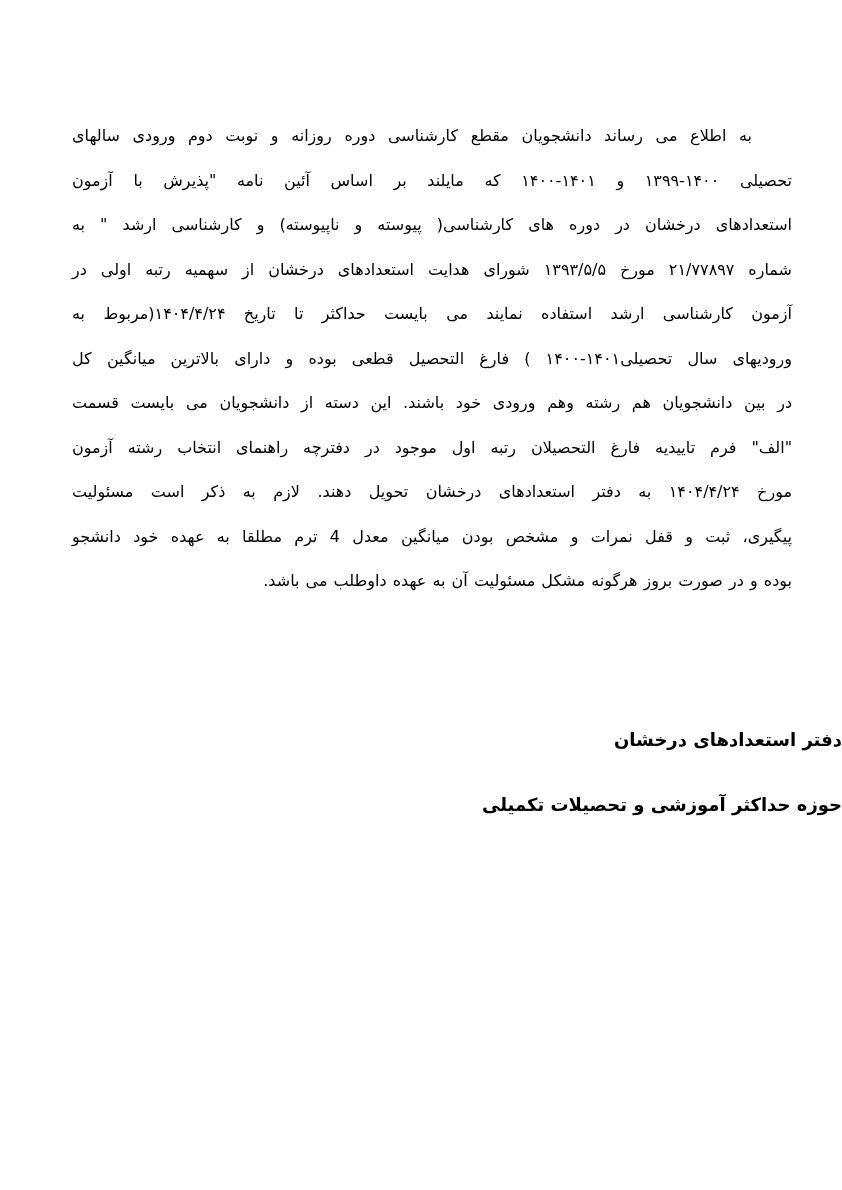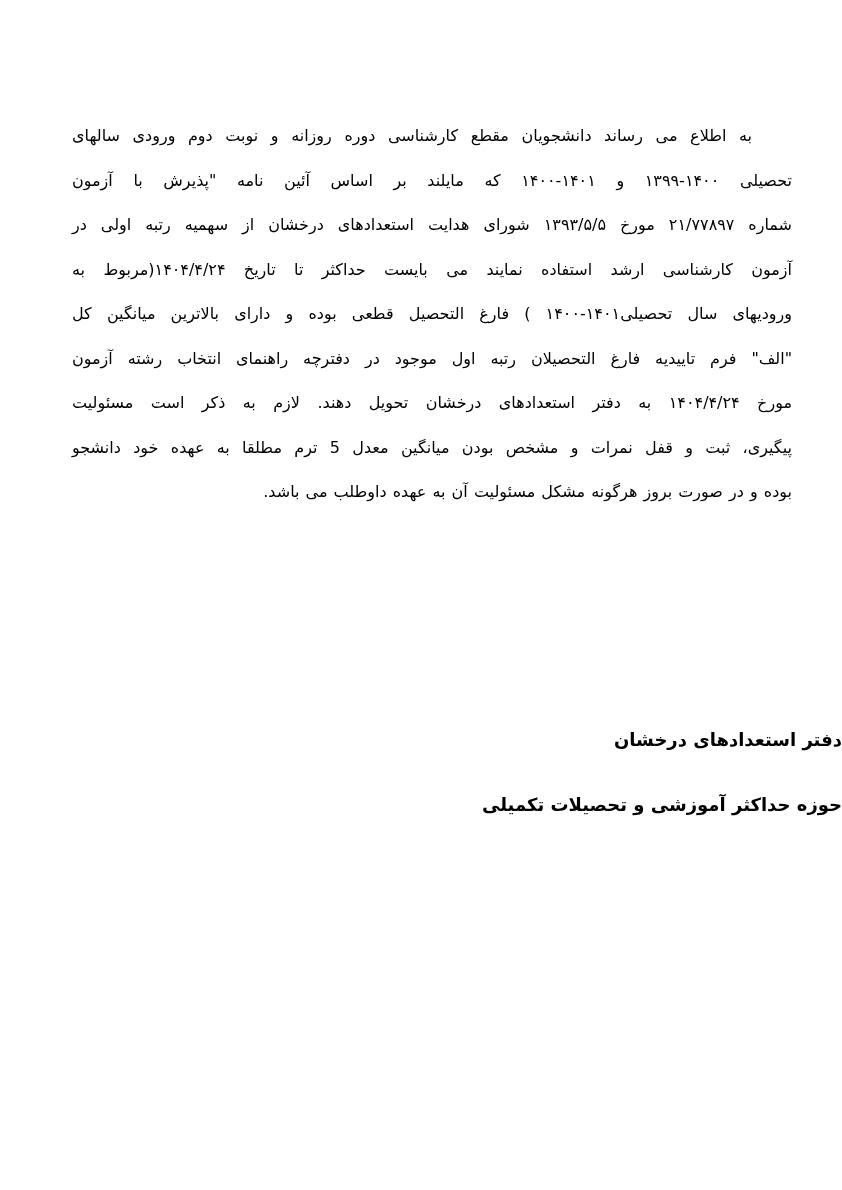--- a/index.html
+++ b/index.html
@@ -54,26 +54,28 @@
   }
 </style>
 </head>
 <body>
 
 <div class="page">
 
   <div class="doc-body">
     <div class="para-line first-line">به اطلاع می رساند دانشجویان مقطع کارشناسی دوره روزانه و نوبت دوم ورودی سالهای</div>
     <div class="para-line">تحصیلی ۱۴۰۰-۱۳۹۹ و ۱۴۰۱-۱۴۰۰ که مایلند بر اساس آئین نامه "پذیرش با آزمون</div>
+    <div class="para-line">استعدادهای درخشان در دوره های کارشناسی( پیوسته و ناپیوسته) و کارشناسی ارشد " به</div>
     <div class="para-line">شماره ۲۱/۷۷۸۹۷ مورخ ۱۳۹۳/۵/۵ شورای هدایت استعدادهای درخشان از سهمیه رتبه اولی در</div>
     <div class="para-line">آزمون کارشناسی ارشد استفاده نمایند می بایست حداکثر تا تاریخ ۱۴۰۴/۴/۲۴(مربوط به</div>
     <div class="para-line">ورودیهای سال تحصیلی۱۴۰۱-۱۴۰۰ ) فارغ التحصیل قطعی بوده و دارای بالاترین میانگین کل</div>
+    <div class="para-line">در بین دانشجویان هم رشته وهم ورودی خود باشند. این دسته از دانشجویان می بایست قسمت</div>
     <div class="para-line">"الف" فرم تاییدیه فارغ التحصیلان رتبه اول موجود در دفترچه راهنمای انتخاب رشته آزمون</div>
     <div class="para-line">مورخ ۱۴۰۴/۴/۲۴ به دفتر استعدادهای درخشان تحویل دهند. لازم به ذکر است مسئولیت</div>
-    <div class="para-line">پیگیری، ثبت و قفل نمرات و مشخص بودن میانگین معدل 5 ترم مطلقا به عهده خود دانشجو</div>
+    <div class="para-line">پیگیری، ثبت و قفل نمرات و مشخص بودن میانگین معدل 4 ترم مطلقا به عهده خود دانشجو</div>
     <div class="para-line last-line">بوده و در صورت بروز هرگونه مشکل مسئولیت آن به عهده داوطلب می باشد.</div>
   </div>
 
   <div class="signature-block">
     <div class="signature-line">دفتر استعدادهای درخشان</div>
     <div class="signature-line">حوزه حداکثر آموزشی و تحصیلات تکمیلی</div>
   </div>
 
 </div>
 

